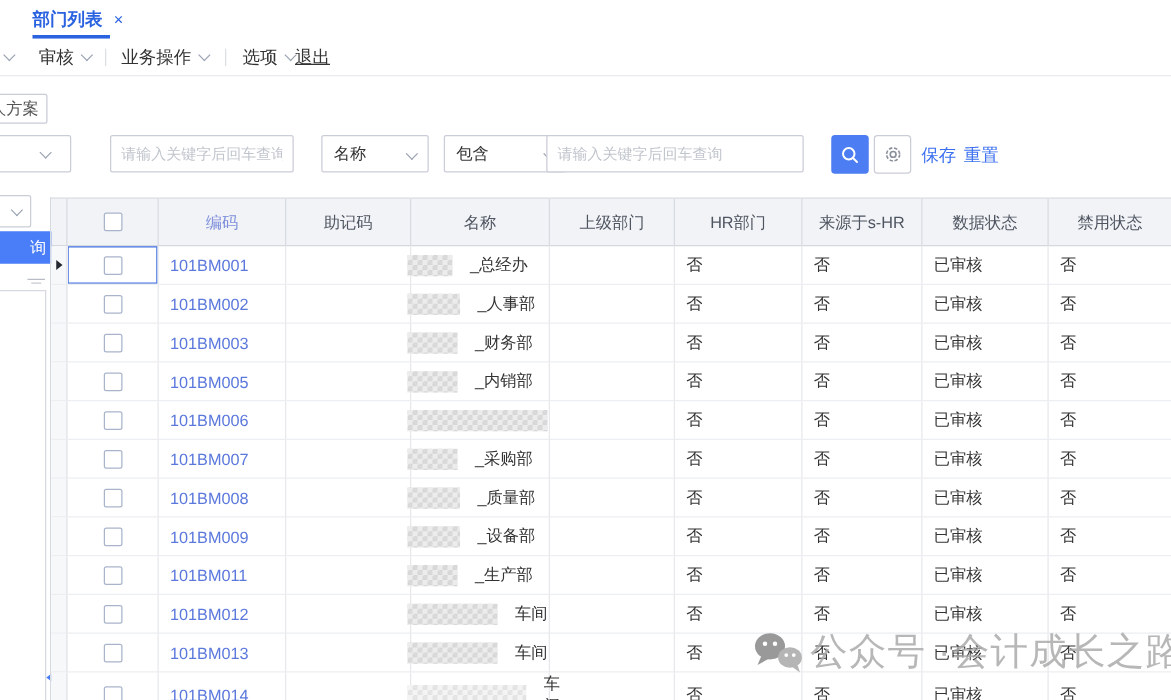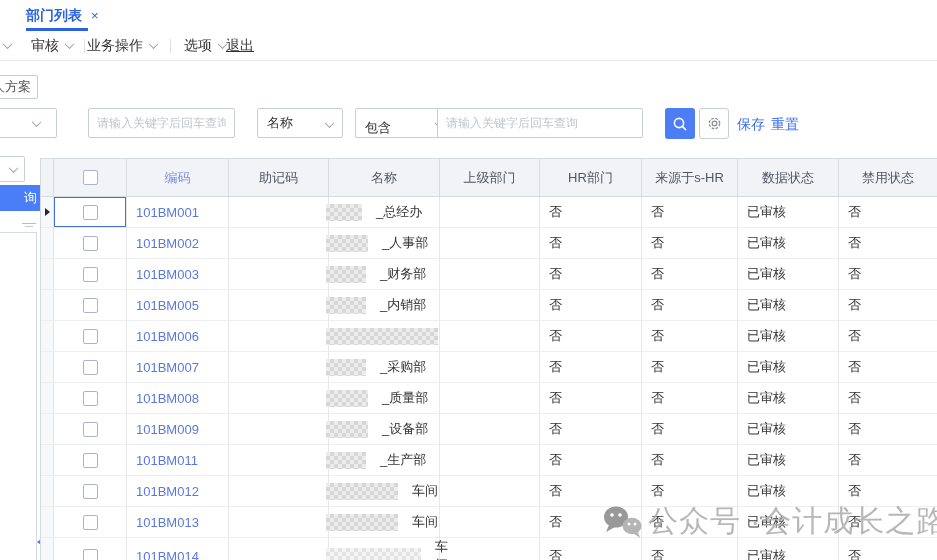--- a/index.html
+++ b/index.html
@@ -47,21 +47,21 @@
   .input { position:absolute; top:108px; height:30px; background:#fff; border:1px solid #c9cdd7;
     border-radius:2px; font-size:12px; color:#333; padding:0 8px; outline:none; }
   .input::placeholder { color:#c0c4cc; }
   .input1 { left:88px; width:147px; }
   .input2 { left:437px; width:206px; }
   .select { position:absolute; top:108px; height:30px; background:#fff; border:1px solid #c9cdd7;
     border-radius:2px; font-size:13px; color:#333; display:flex; align-items:center;
     padding:0 22px 0 9px; cursor:pointer; }
   .select .chev { position:absolute; right:9px; top:12px; }
   .sel-field { left:257px; width:86px; }
-  .sel-op { left:355px; width:98px;align-items:flex-end; }
+  .sel-op { left:355px; width:98px; }
   .btn-search { position:absolute; left:665px; top:108px; width:30px; height:31px; background:#4c7df2;
     border-radius:3px; display:flex; align-items:center; justify-content:center; cursor:pointer; }
   .btn-gear { position:absolute; left:699px; top:108px; width:30px; height:31px; background:#fff;
     border:1px solid #c9cdd7; border-radius:3px; display:flex; align-items:center; justify-content:center; cursor:pointer; }
   .link { position:absolute; top:116px; font-size:14px; color:#3a6ff0; cursor:pointer; }
   .link-save { left:737px; }
   .link-reset { left:771px; }
 
   
   .table { position:absolute; left:40px; top:158px; width:897px; height:402px; overflow:hidden;
@@ -110,21 +110,21 @@
     <div class="tab-underline"></div>
   </div>
 
   <div class="menubar">
     <span class="chev" style="margin-left:4px;"></span>
     <div class="menu-item" style="margin-left:20px;">
       <span>审核</span>
       <span class="chev"></span>
     </div>
     <div class="menu-div" style="margin-left:11px;"></div>
-    <div class="menu-item" style="margin-left:2px;">
+    <div class="menu-item" style="margin-left:12px;">
       <span>业务操作</span>
       <span class="chev"></span>
     </div>
     <div class="menu-div" style="margin-left:13px;"></div>
     <div class="menu-item" style="margin-left:13px;align-items:center;">
       <span>选项</span>
       <span class="chev"></span>
     </div>
     <div class="menu-item" style="text-decoration:underline;">
       <span>退出</span>

